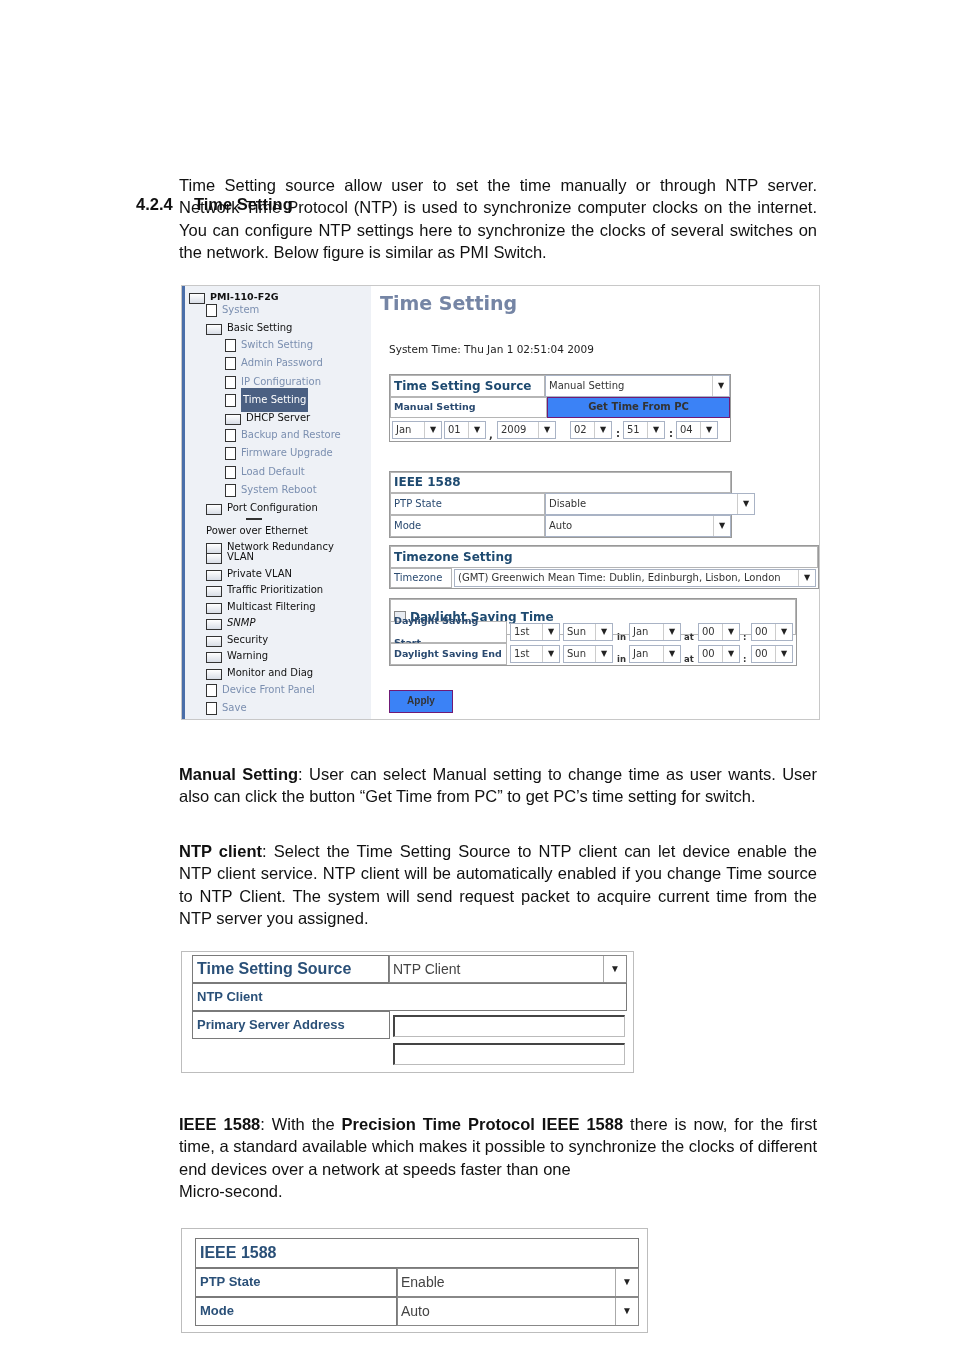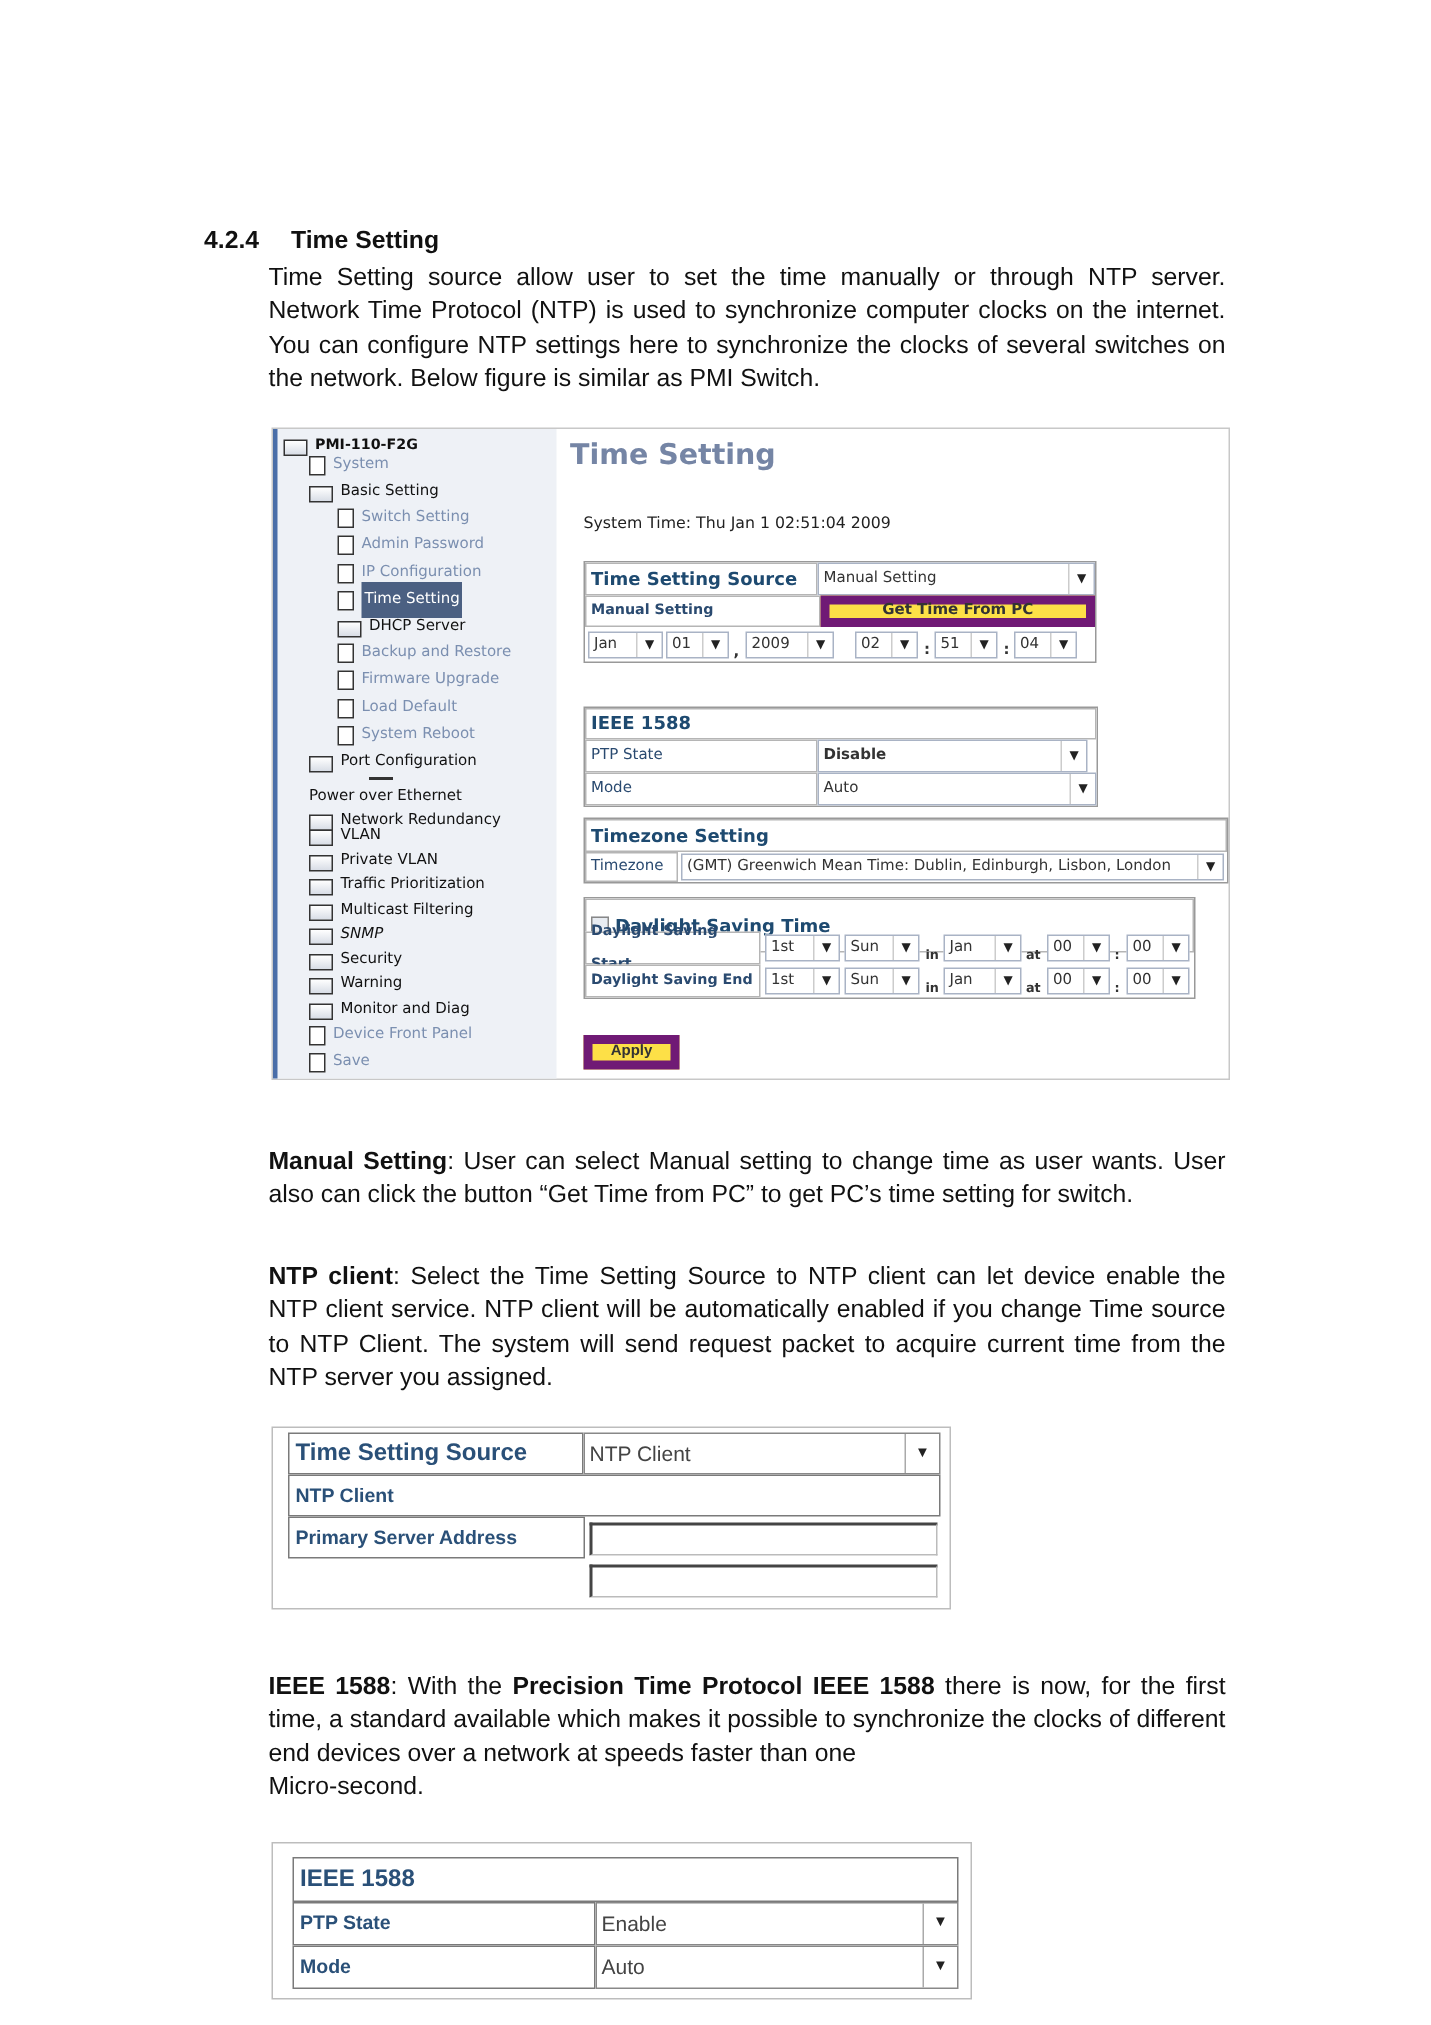--- a/index.html
+++ b/index.html
@@ -1,19 +1,19 @@
 <!DOCTYPE html>
 <html><head>
 <meta charset="utf-8">
 <style>
   html, body { margin:0; padding:0; background:#ffffff; }
   body { width:954px; height:1350px; position:relative; font-family:"Liberation Sans", sans-serif; color:#000; }
   .doc { font-family:"Liberation Sans", sans-serif; font-size:16.5px; line-height:22.4px; color:#111; }
   .h { position:absolute; left:136px; top:149px; font-weight:bold; font-size:16.5px; }
-  .h .num { display:inline-block; width:58px; }
+  .h .num { display:inline-block; width:58px;margin-top:44px; }
   .para { position:absolute; left:179px; width:638px; text-align:justify; }
   .para b { font-weight:bold; }
 
   
   .shot { position:absolute; left:181px; top:285px; width:639px; height:435px; border:1px solid #c8c8c8; background:#fff; box-sizing:border-box; }
   .tree { position:absolute; left:0; top:0; width:189px; height:433px; background:#eef1f6; border-left:3px solid #4a6ea8; box-sizing:border-box; font-size:10px; font-family:"DejaVu Sans", sans-serif; }
   .tree-item { position:absolute; height:16px; display:flex; align-items:center; white-space:nowrap; }
   .tree-item .ico { width:12px; height:12px; margin-right:5px; display:inline-block; position:relative; }
   .ico.page { border:1px solid #333; background:#fff; width:9px; height:11px; }
   .ico.folder { border:1px solid #333; background:linear-gradient(#fff,#d8dde6); width:14px; height:9px; margin-top:2px; }
@@ -23,21 +23,21 @@
 
   .main { position:absolute; left:190px; top:0; right:0; bottom:0; }
   .title { position:absolute; left:8px; top:6px; font-size:19px; font-weight:bold; color:#7585a5; font-family:"DejaVu Sans", sans-serif; }
   .systime { position:absolute; left:17px; top:52px; font-size:10.5px; font-family:"DejaVu Sans", sans-serif; color:#222; }
   .tbl { position:absolute; border:1px solid #999; background:#fff; box-sizing:border-box; font-family:"DejaVu Sans", sans-serif; }
   .cell { position:absolute; border:1px solid #b5b5b5; box-sizing:border-box; font-size:10px; color:#2a4a70; display:flex; align-items:center; padding-left:3px; background:#fff; }
   .cell.hdr { font-size:12px; font-weight:bold; color:#1e4a70; }
   .cell.bold { font-weight:bold; }
   .sel-box { position:absolute; border:1px solid #a9b3c5; box-sizing:border-box; background:#fff; font-size:10px; color:#333; display:flex; align-items:center; padding-left:3px; }
   .sel-box .arrow { position:absolute; right:0; top:0; bottom:0; width:16px; border-left:1px solid #ccc; display:flex; align-items:center; justify-content:center; font-size:8px; color:#222; }
-  .gray-btn { position:absolute; background:#fde047; border:6px solid #701a75; box-sizing:border-box; font-size:10px; font-weight:bold; color:#333; display:flex; align-items:center; justify-content:center; }
+  .gray-btn { position:absolute; background:#3b82f6; border:1px solid #701a75; box-sizing:border-box; font-size:10px; font-weight:bold; color:#333; display:flex; align-items:center; justify-content:center; }
   .sep { position:absolute; font-size:10px; color:#333; font-weight:bold; }
 
   
   .fig { position:absolute; border:1px solid #bdbdbd; background:#fff; box-sizing:border-box; font-family:"Liberation Sans", sans-serif; }
   .fcell { position:absolute; border:1px solid #7a7a7a; box-sizing:border-box; color:#2a5078; font-weight:bold; display:flex; align-items:center; padding-left:4px; background:#fff; }
   .fsel { position:absolute; border:1px solid #888; box-sizing:border-box; color:#444; display:flex; align-items:center; padding-left:3px; background:#fff; font-size:14px; }
   .fsel .arrow { position:absolute; right:0; top:0; bottom:0; width:22px; border-left:1px solid #aaa; display:flex; align-items:center; justify-content:center; font-size:10px; color:#222; }
   .finput { position:absolute; border:1px solid #bbb; border-top:2px solid #444; border-left:2px solid #444; box-sizing:border-box; background:#fff; }
 </style>
 </head>
@@ -190,21 +190,21 @@
         <span class="sep" style="left:279px;top:48px;">:</span>
         <div class="sel-box" style="left:286px;top:46px;width:42px;height:18px;">
             <span>04</span>
             <span class="arrow">▼</span>
           </div>
       </div>
 
       <div class="tbl" style="left:17px;top:185px;width:343px;height:67px;">
         <div class="cell hdr" style="left:0;top:0;width:341px;height:21px;">IEEE 1588</div>
         <div class="cell" style="left:0;top:21px;width:155px;height:22px;">PTP State</div>
-        <div class="sel-box" style="left:155px;top:21px;width:180px;height:22px;font-weight:bold;">
+        <div class="sel-box" style="left:155px;top:21px;width:210px;height:22px;">
             <span>Disable</span>
             <span class="arrow">▼</span>
           </div>
         <div class="cell" style="left:0;top:43px;width:155px;height:22px;">Mode</div>
         <div class="sel-box" style="left:155px;top:43px;width:186px;height:22px;">
             <span>Auto</span>
             <span class="arrow">▼</span>
           </div>
       </div>
 

